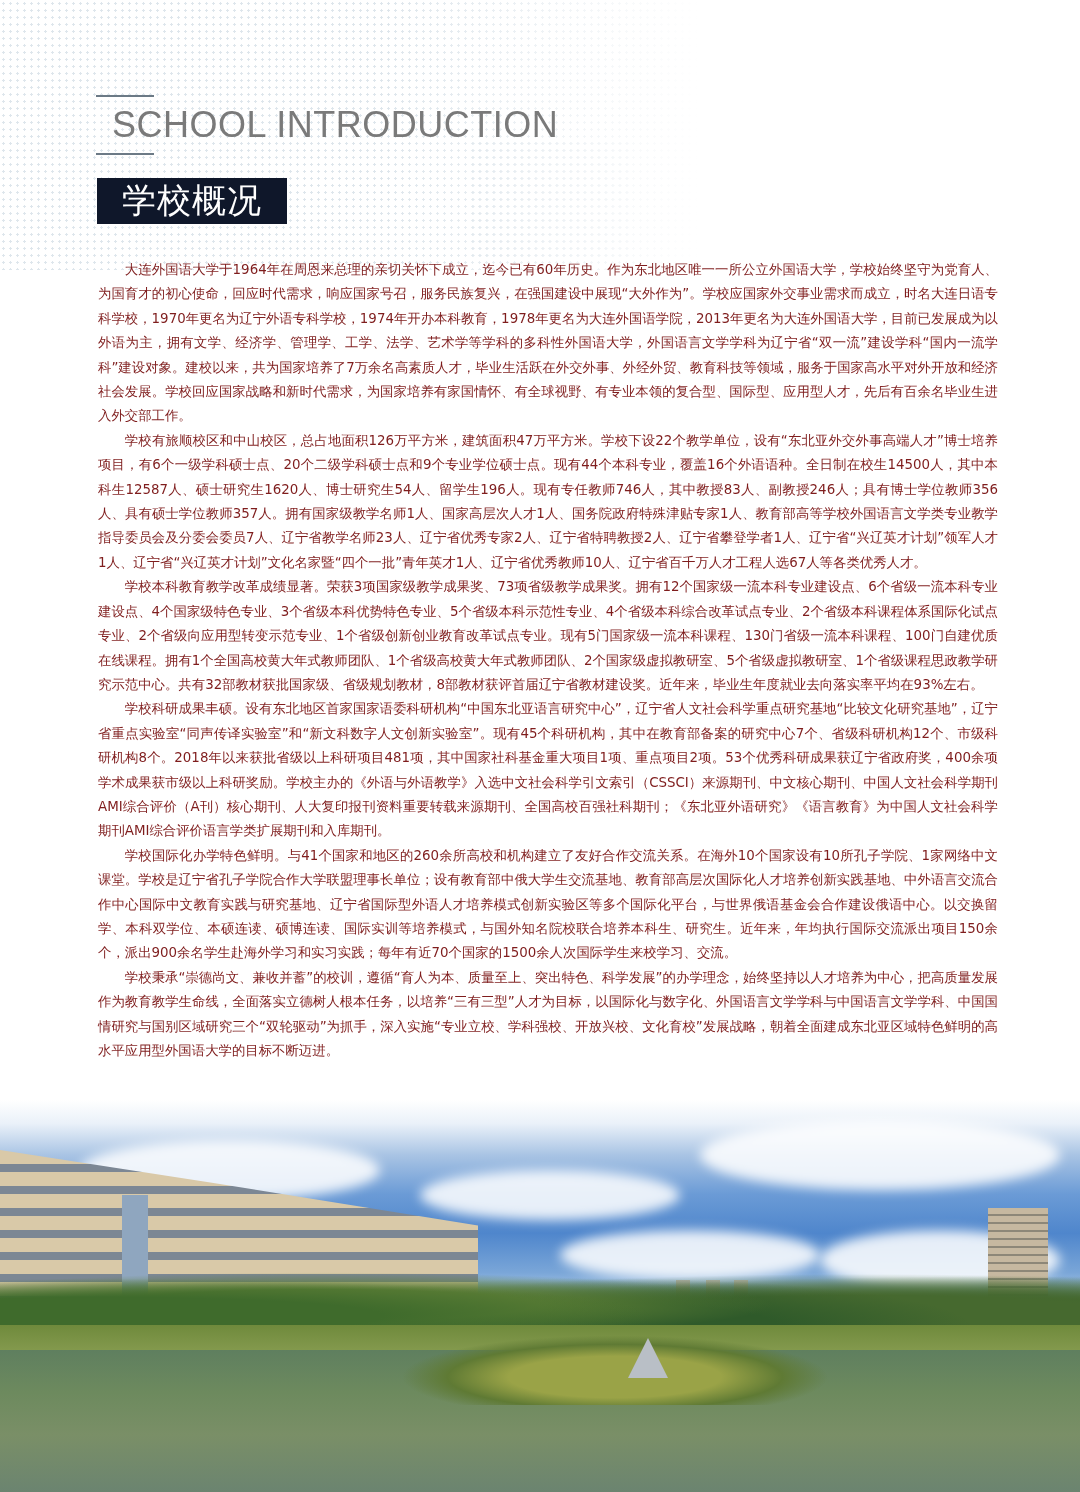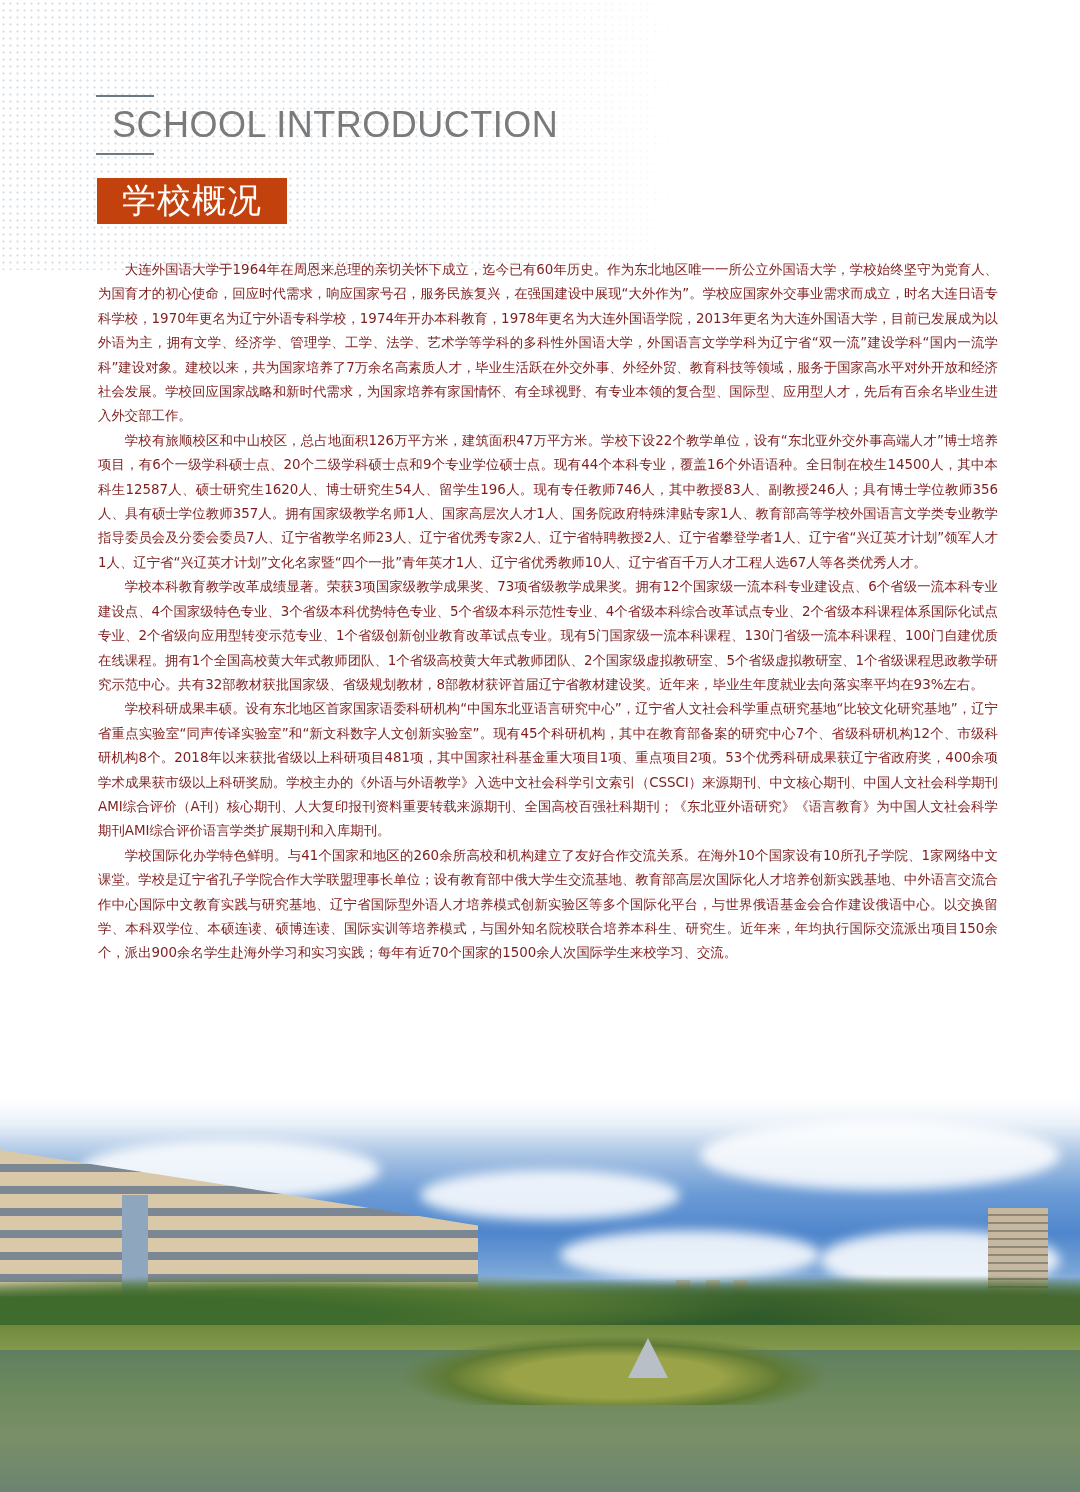--- a/index.html
+++ b/index.html
@@ -25,21 +25,21 @@
     .header-line.top { top: 95px; }
     .header-line.bottom { top: 153px; }
 
     .en-title {
       position: absolute; left: 112px; top: 104px;
       font-family: Liberation Sans, sans-serif; font-size: 36px; font-weight: 300;
       letter-spacing: 0.5px; color: #7a7a7a;
     }
     .cn-title-box {
       position: absolute; left: 97px; top: 178px; width: 190px; height: 46px;
-      background: #c2410c;
+      background: #0f172a;
       display: flex; align-items: center; justify-content: center;
     }
     .cn-title {
       font-family: "DejaVu Sans", sans-serif; font-size: 34px; color: #ffffff; letter-spacing: 1px;
     }
 
     .content {
       position: absolute; left: 98px; top: 258px; width: 900px;
       font-size: 13.4px; line-height: 24.4px; color: #7f1d1d;
       text-align: justify; text-justify: inter-ideograph;
@@ -97,20 +97,21 @@
 <div class="cn-title-box">
   <span class="cn-title">学校概况</span>
 </div>
 
 <div class="content">
   <p>大连外国语大学于1964年在周恩来总理的亲切关怀下成立，迄今已有60年历史。作为东北地区唯一一所公立外国语大学，学校始终坚守为党育人、为国育才的初心使命，回应时代需求，响应国家号召，服务民族复兴，在强国建设中展现“大外作为”。学校应国家外交事业需求而成立，时名大连日语专科学校，1970年更名为辽宁外语专科学校，1974年开办本科教育，1978年更名为大连外国语学院，2013年更名为大连外国语大学，目前已发展成为以外语为主，拥有文学、经济学、管理学、工学、法学、艺术学等学科的多科性外国语大学，外国语言文学学科为辽宁省“双一流”建设学科“国内一流学科”建设对象。建校以来，共为国家培养了7万余名高素质人才，毕业生活跃在外交外事、外经外贸、教育科技等领域，服务于国家高水平对外开放和经济社会发展。学校回应国家战略和新时代需求，为国家培养有家国情怀、有全球视野、有专业本领的复合型、国际型、应用型人才，先后有百余名毕业生进入外交部工作。</p>
   <p>学校有旅顺校区和中山校区，总占地面积126万平方米，建筑面积47万平方米。学校下设22个教学单位，设有“东北亚外交外事高端人才”博士培养项目，有6个一级学科硕士点、20个二级学科硕士点和9个专业学位硕士点。现有44个本科专业，覆盖16个外语语种。全日制在校生14500人，其中本科生12587人、硕士研究生1620人、博士研究生54人、留学生196人。现有专任教师746人，其中教授83人、副教授246人；具有博士学位教师356人、具有硕士学位教师357人。拥有国家级教学名师1人、国家高层次人才1人、国务院政府特殊津贴专家1人、教育部高等学校外国语言文学类专业教学指导委员会及分委会委员7人、辽宁省教学名师23人、辽宁省优秀专家2人、辽宁省特聘教授2人、辽宁省攀登学者1人、辽宁省“兴辽英才计划”领军人才1人、辽宁省“兴辽英才计划”文化名家暨“四个一批”青年英才1人、辽宁省优秀教师10人、辽宁省百千万人才工程人选67人等各类优秀人才。</p>
   <p>学校本科教育教学改革成绩显著。荣获3项国家级教学成果奖、73项省级教学成果奖。拥有12个国家级一流本科专业建设点、6个省级一流本科专业建设点、4个国家级特色专业、3个省级本科优势特色专业、5个省级本科示范性专业、4个省级本科综合改革试点专业、2个省级本科课程体系国际化试点专业、2个省级向应用型转变示范专业、1个省级创新创业教育改革试点专业。现有5门国家级一流本科课程、130门省级一流本科课程、100门自建优质在线课程。拥有1个全国高校黄大年式教师团队、1个省级高校黄大年式教师团队、2个国家级虚拟教研室、5个省级虚拟教研室、1个省级课程思政教学研究示范中心。共有32部教材获批国家级、省级规划教材，8部教材获评首届辽宁省教材建设奖。近年来，毕业生年度就业去向落实率平均在93%左右。</p>
   <p>学校科研成果丰硕。设有东北地区首家国家语委科研机构“中国东北亚语言研究中心”，辽宁省人文社会科学重点研究基地“比较文化研究基地”，辽宁省重点实验室“同声传译实验室”和“新文科数字人文创新实验室”。现有45个科研机构，其中在教育部备案的研究中心7个、省级科研机构12个、市级科研机构8个。2018年以来获批省级以上科研项目481项，其中国家社科基金重大项目1项、重点项目2项。53个优秀科研成果获辽宁省政府奖，400余项学术成果获市级以上科研奖励。学校主办的《外语与外语教学》入选中文社会科学引文索引（CSSCI）来源期刊、中文核心期刊、中国人文社会科学期刊AMI综合评价（A刊）核心期刊、人大复印报刊资料重要转载来源期刊、全国高校百强社科期刊；《东北亚外语研究》《语言教育》为中国人文社会科学期刊AMI综合评价语言学类扩展期刊和入库期刊。</p>
   <p>学校国际化办学特色鲜明。与41个国家和地区的260余所高校和机构建立了友好合作交流关系。在海外10个国家设有10所孔子学院、1家网络中文课堂。学校是辽宁省孔子学院合作大学联盟理事长单位；设有教育部中俄大学生交流基地、教育部高层次国际化人才培养创新实践基地、中外语言交流合作中心国际中文教育实践与研究基地、辽宁省国际型外语人才培养模式创新实验区等多个国际化平台，与世界俄语基金会合作建设俄语中心。以交换留学、本科双学位、本硕连读、硕博连读、国际实训等培养模式，与国外知名院校联合培养本科生、研究生。近年来，年均执行国际交流派出项目150余个，派出900余名学生赴海外学习和实习实践；每年有近70个国家的1500余人次国际学生来校学习、交流。</p>
+  <p>学校秉承“崇德尚文、兼收并蓄”的校训，遵循“育人为本、质量至上、突出特色、科学发展”的办学理念，始终坚持以人才培养为中心，把高质量发展作为教育教学生命线，全面落实立德树人根本任务，以培养“三有三型”人才为目标，以国际化与数字化、外国语言文学学科与中国语言文学学科、中国国情研究与国别区域研究三个“双轮驱动”为抓手，深入实施“专业立校、学科强校、开放兴校、文化育校”发展战略，朝着全面建成东北亚区域特色鲜明的高水平应用型外国语大学的目标不断迈进。</p>
 </div>
 
 <div class="photo">
   <div class="cloud" style="left:80px;top:40px;width:300px;height:60px;"></div>
   <div class="cloud" style="left:420px;top:70px;width:260px;height:50px;"></div>
   <div class="cloud" style="left:700px;top:20px;width:360px;height:70px;"></div>
   <div class="cloud" style="left:560px;top:130px;width:260px;height:50px;"></div>
   <div class="cloud" style="left:820px;top:130px;width:240px;height:60px;"></div>
   <div class="building"></div>
   <div class="stair"></div>

